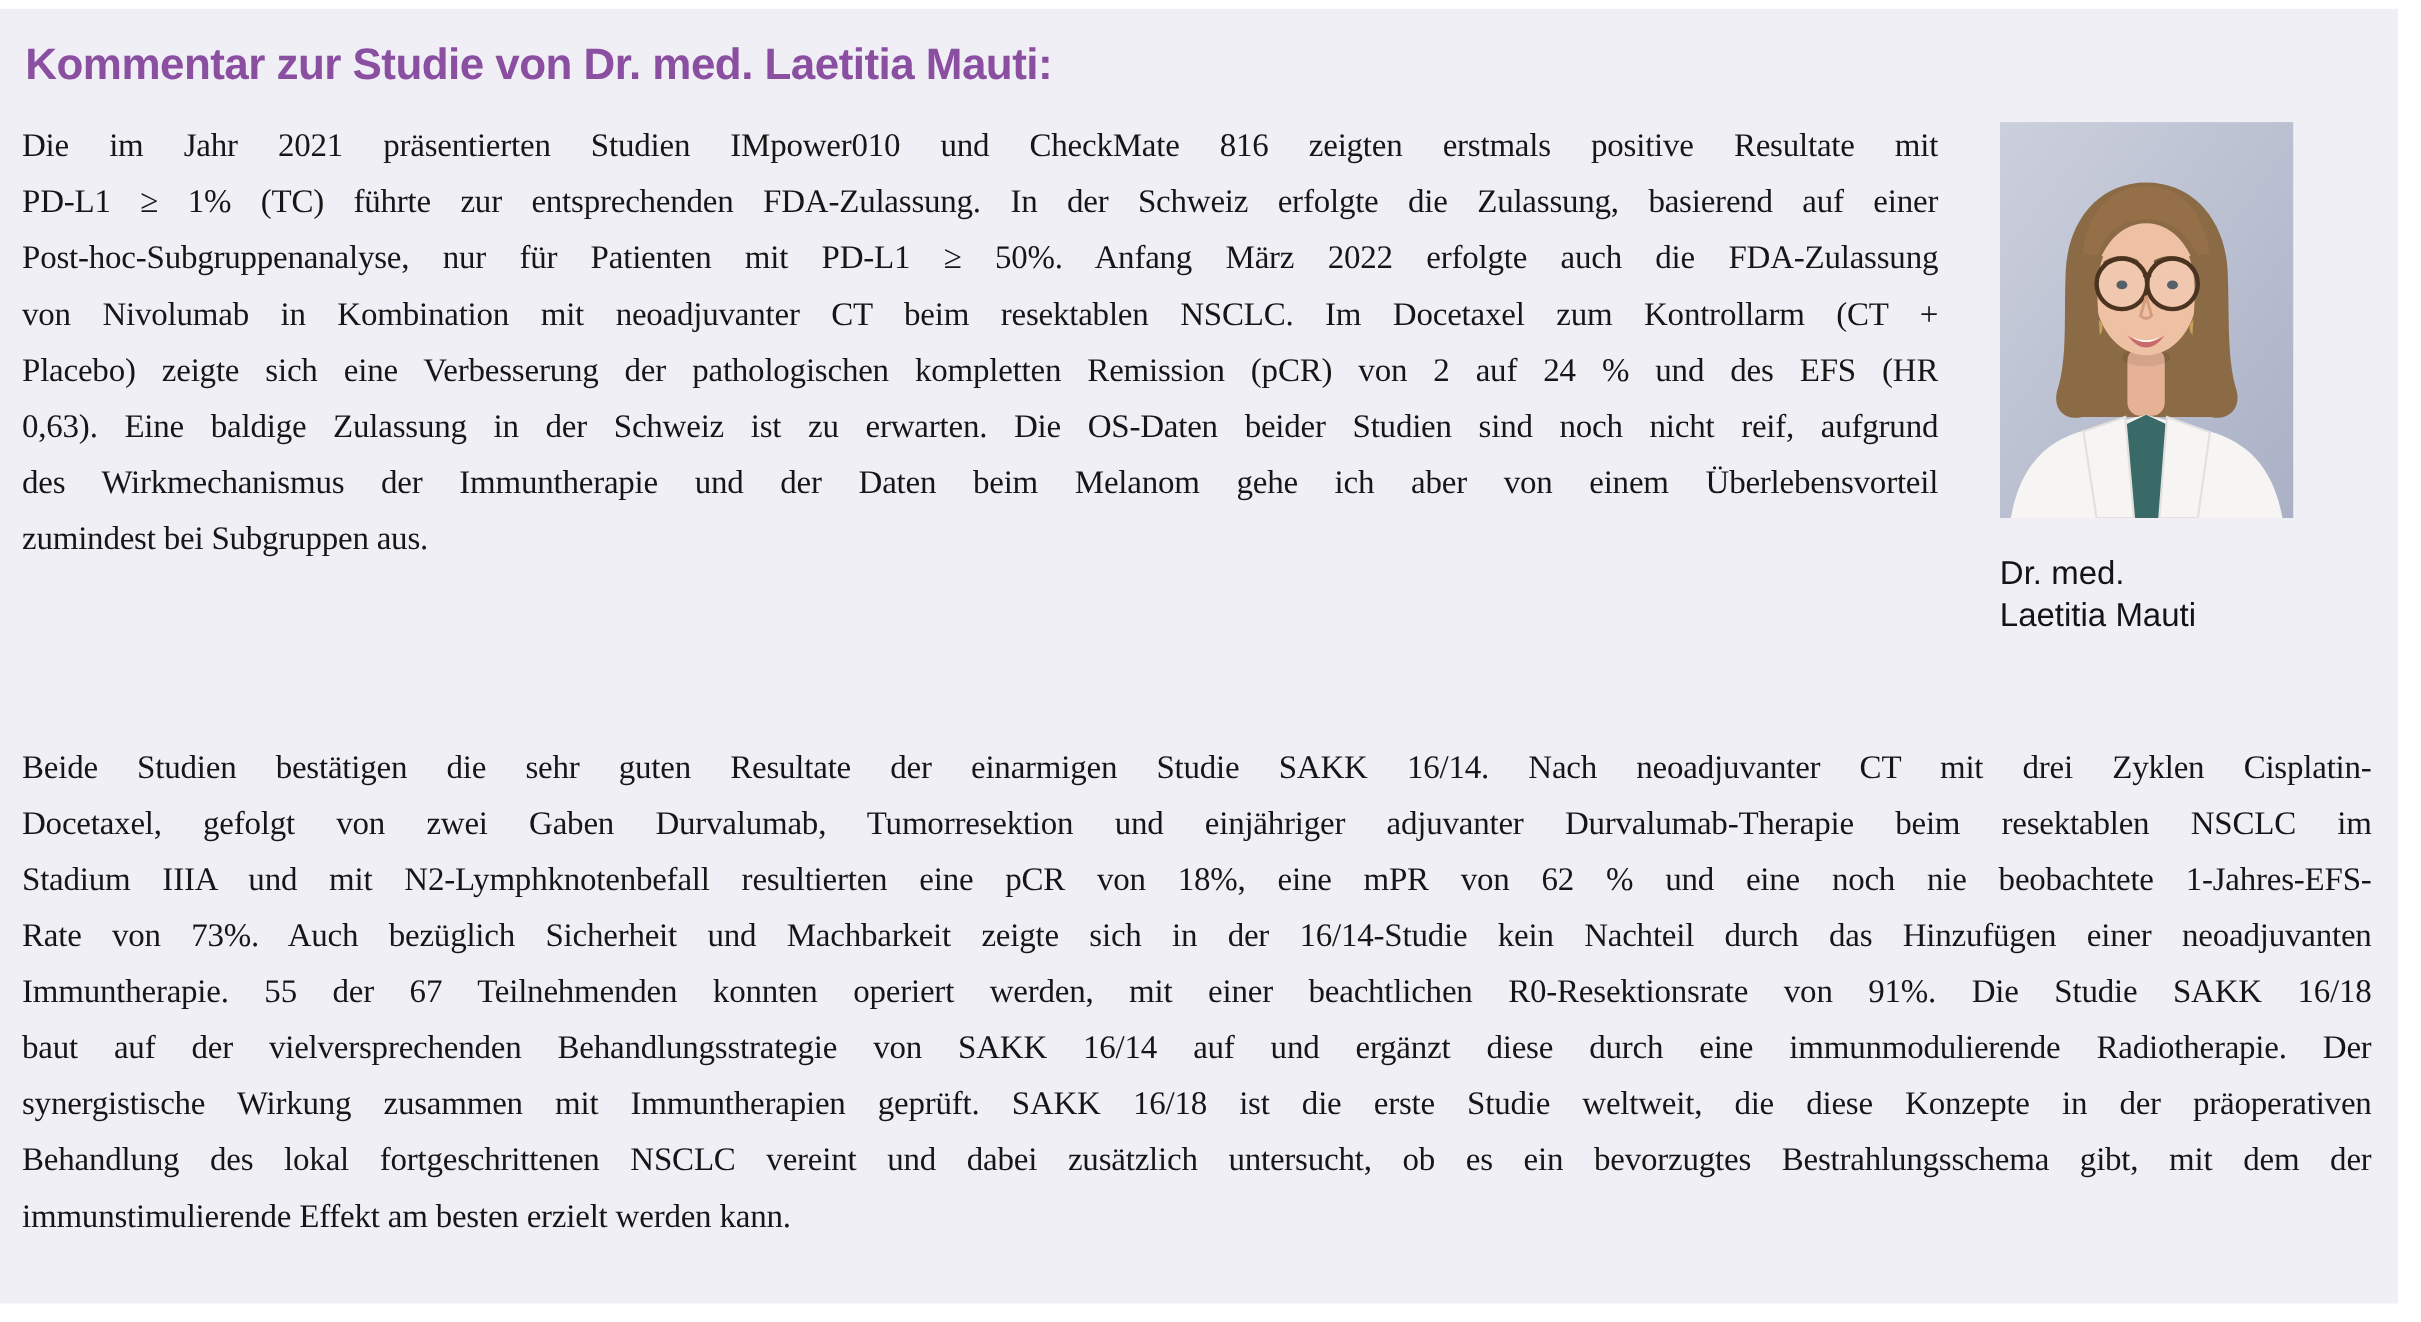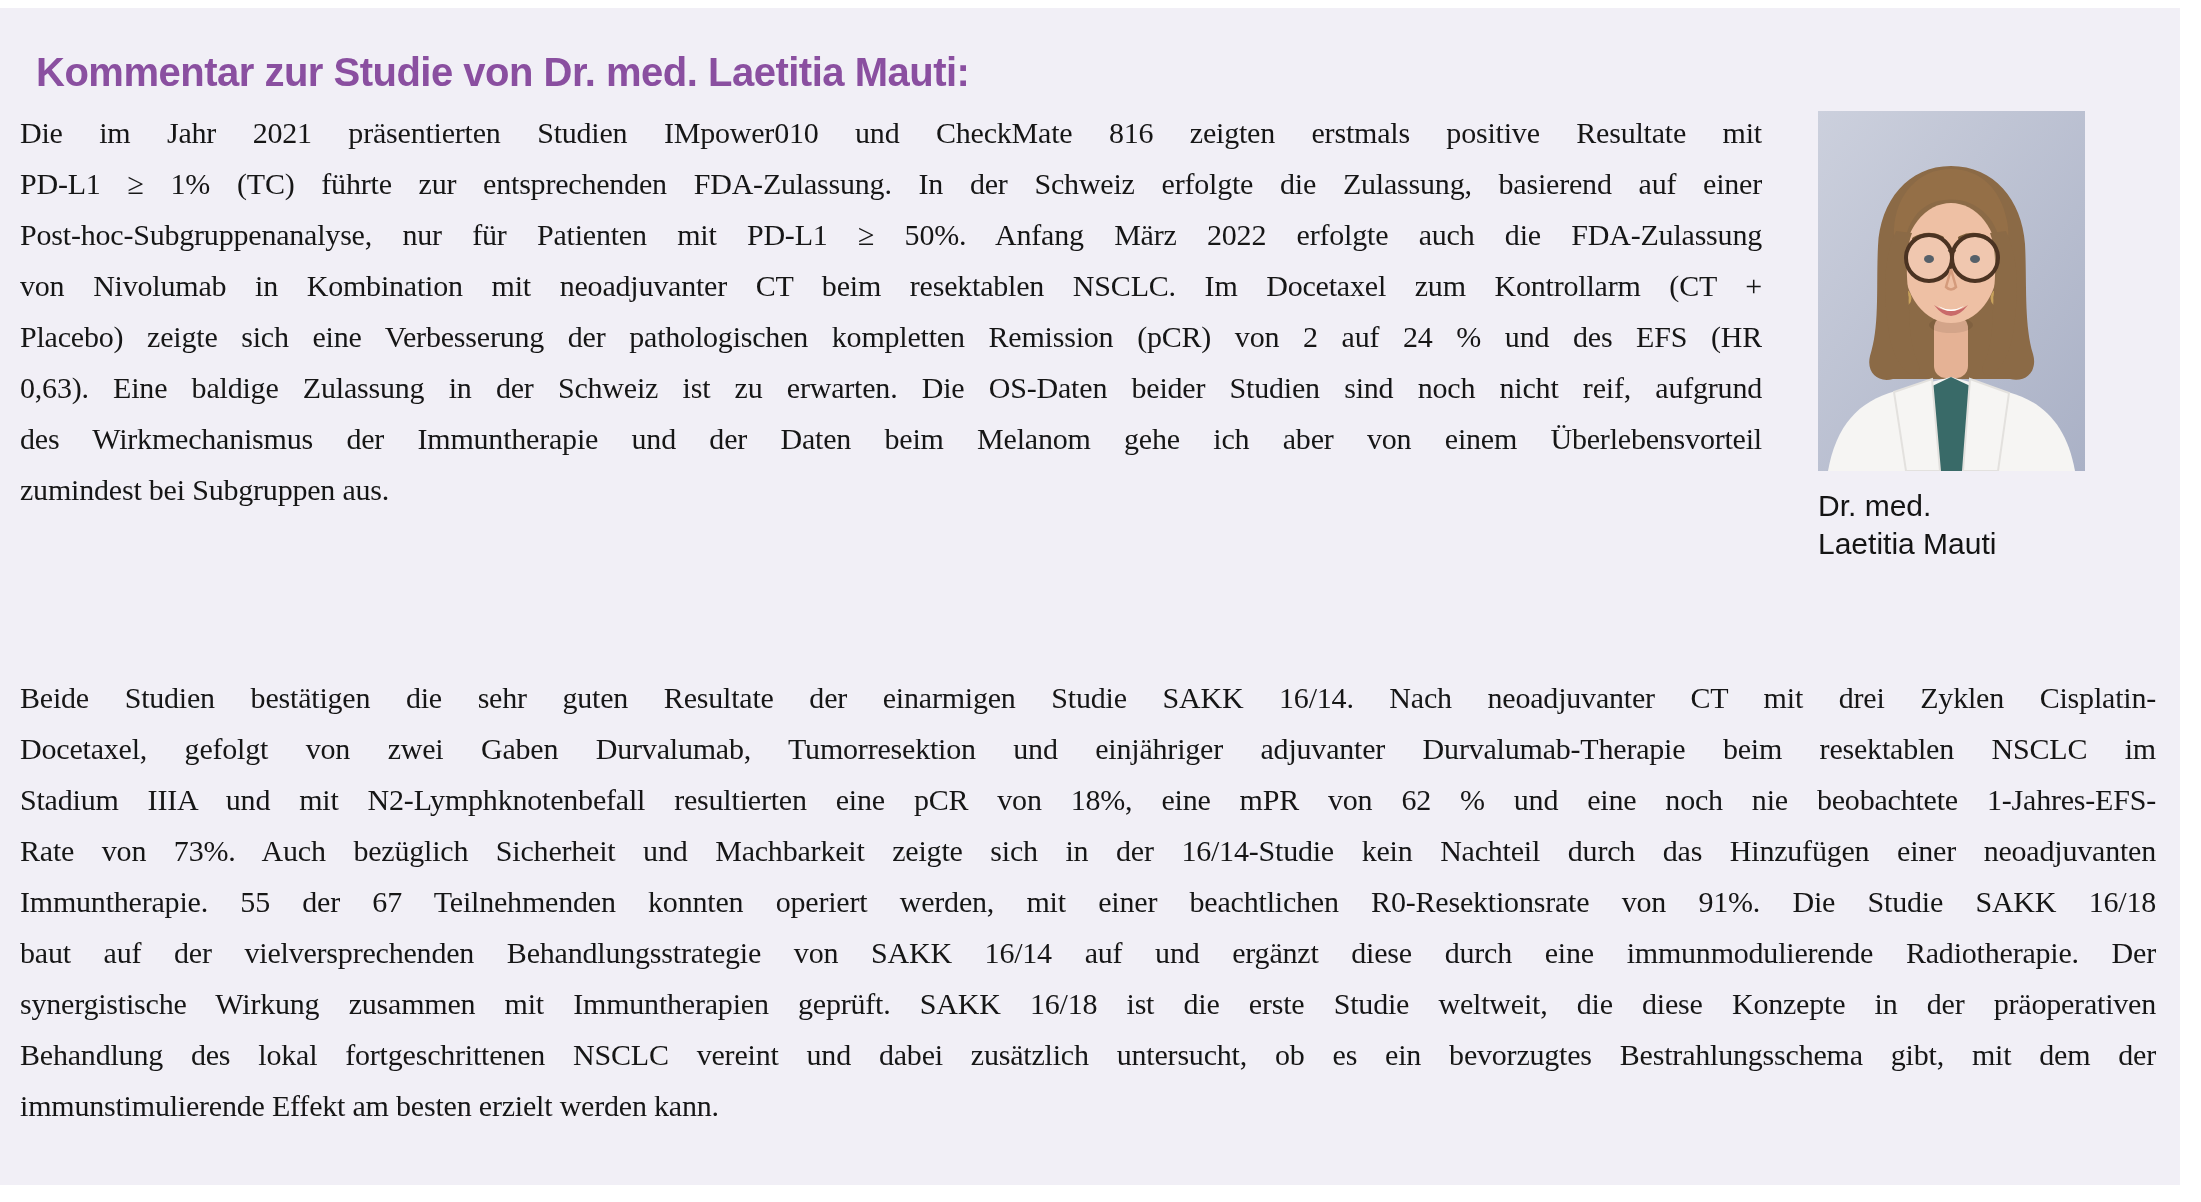--- a/index.html
+++ b/index.html
@@ -15,21 +15,21 @@
     position:relative;
     font-family:"Liberation Serif", serif;
     overflow:hidden;
   }
   .panel{
     position:absolute;left:0;top:8px;
     width:2180px;height:1177px;
     background:var(--panel-bg);
   }
   .title{
-    position:absolute;left:20px;top:26px;margin:16px;
+    position:absolute;left:20px;top:26px;margin:3px;
     font-family:"Liberation Sans", sans-serif;
     font-weight:600;
     font-size:40px;
     letter-spacing:-0.5px;
     color:var(--title-color);
     white-space:nowrap;
   }
   .textcol{
     position:absolute;
     color:var(--body-color);
@@ -46,21 +46,21 @@
   }
   .bline.lastline{
     text-align-last:left;
   }
   .portrait{
     position:absolute;left:1818px;top:103px;margin:0;
     width:267px;
   }
   .portrait svg{display:block;width:267px;height:360px;}
   .caption{
-    margin-top:16px;
+    margin-top:32px;
     font-family:"Liberation Sans", sans-serif;
     font-size:30px;line-height:38px;
     color:var(--caption-color);
   }
 </style>
 </head>
 <body>
 
 <div class="panel">
 

